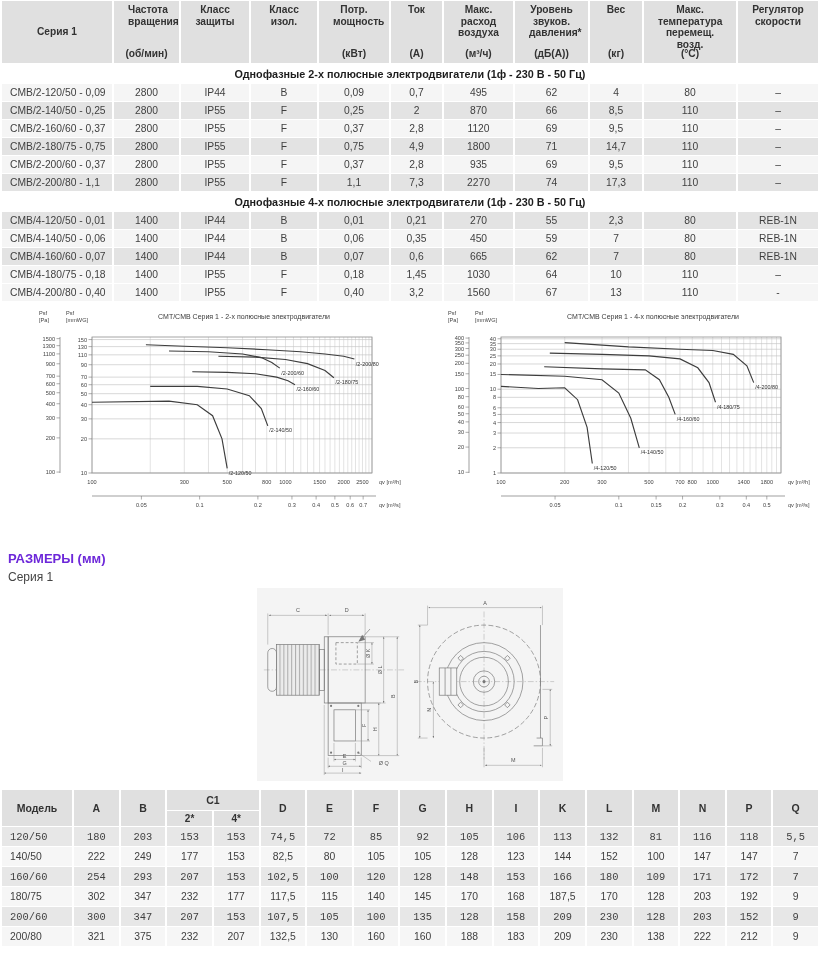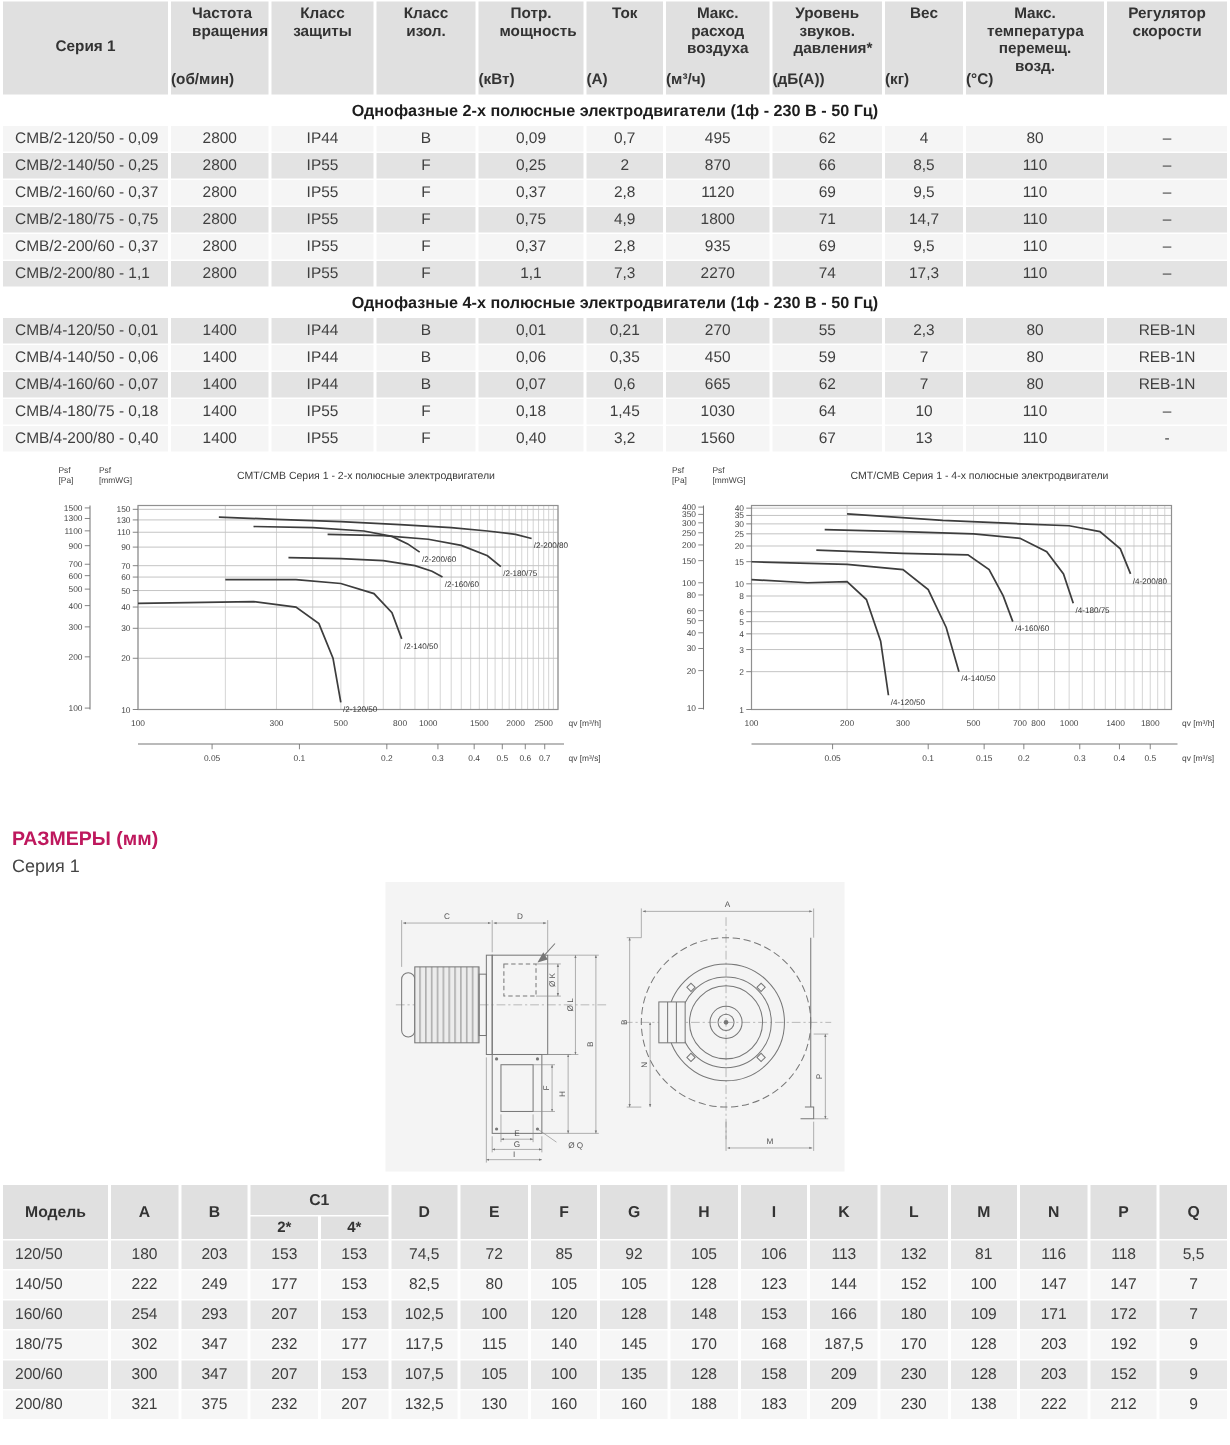--- a/index.html
+++ b/index.html
@@ -8,43 +8,43 @@
     font-family:"Liberation Sans","DejaVu Sans",sans-serif;
     color:#3f3f3f;overflow:hidden;
   }
   table{border-collapse:separate;border-spacing:2px 1px;table-layout:fixed;width:820px;}
   
   .spec th{
     background:#e0e0e0;font-weight:bold;font-size:10.2px;line-height:1.15;
     vertical-align:top;height:56px;padding:3px 14px;position:relative;color:#333;
   }
   .spec th.first{vertical-align:middle;}
-  .spec th .hu{position:absolute;bottom:3px;left:0;right:0;text-align:left;}
+  .spec th .hu{position:absolute;bottom:3px;left:0;right:0;text-align:center;}
   .spec td{
     background:#f4f4f4;text-align:center;font-size:10.3px;height:17px;
     padding:0 1px;color:#3f3f3f;
   }
   .spec tr.dark td{background:#e3e3e3;}
   .spec tr.light td{background:#f5f5f5;}
   .spec td.model{text-align:left;padding-left:8px;}
   .spec tr.sect td{background:#ffffff;font-weight:bold;font-size:10.8px;color:#1d1d1d;height:19px;}
   
   .charts{display:flex;gap:24px;padding:5px 0 0 26px;}
   .charts svg{background:#fff;}
   svg text{font-family:"Liberation Sans","DejaVu Sans",sans-serif;}
   
-  .dim-title{font-size:13px;font-weight:bold;color:#be185d;margin:12px 0 4px 8px;}
+  .dim-title{font-size:13px;font-weight:bold;color:#6d28d9;margin:12px 0 4px 8px;}
   .dim-series{font-size:12px;color:#444;margin:0 0 2px 8px;}
   .drawing-panel{display:flex;gap:4px;width:302px;margin:4px auto 8px;background:#f4f4f4;padding:4px 2px;}
   
   .dims th{background:#e0e0e0;font-weight:bold;font-size:10.5px;padding:1px;color:#333;height:18px;}
   .dims tr.subrow th{height:13px;font-size:10px;}
   .dims th.model-h{vertical-align:middle;margin-top:39px;}
   .dims td{text-align:center;font-size:10.4px;height:19px;padding:0 1px;color:#3f3f3f;}
-  .dims tr.dark td{background:#e7e7e7;}
+  .dims tr.dark td{background:#e7e7e7;font-family:Liberation Mono, monospace;}
   .dims tr.light td{background:#f6f6f6;}
   .dims td.model{text-align:left;padding-left:8px;}
 </style>
 </head>
 <body>
 
 <div class="page">
 
   <table class="spec" id="spec-table">
     <colgroup>

